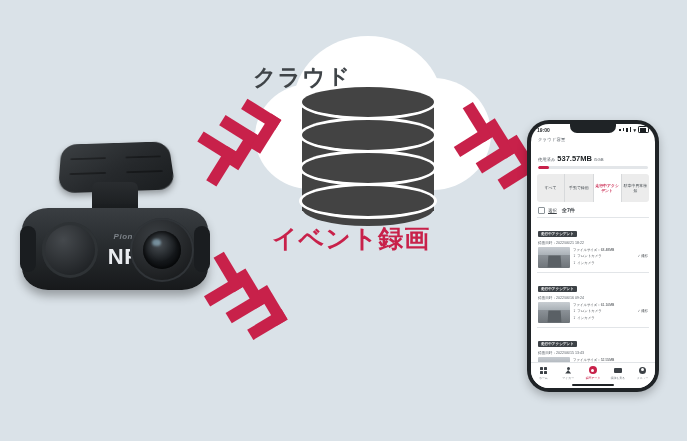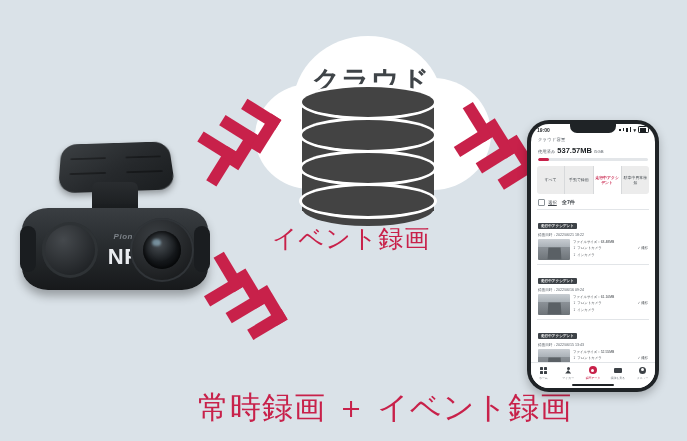--- a/index.html
+++ b/index.html
@@ -24,22 +24,21 @@
   
   #cloud-group { position: absolute; left: 253px; top: 22px; width: 236px; height: 200px; }
   .cloud-shape { position: absolute; background: #ffffff; border-radius: 50%; }
   #cloud-b1 { left: 40px;  top: 14px;  width: 150px; height: 140px; }
   #cloud-b2 { left: 2px;   top: 62px;  width: 110px; height: 105px; }
   #cloud-b3 { left: 122px; top: 56px;  width: 116px; height: 112px; }
   #cloud-b4 { left: 52px;  top: 86px;  width: 140px; height: 90px;  border-radius: 46px; }
   #cloud-label {
     position: absolute;
     left: 0; top: 40px; width: 236px;
-    text-align: center;
-    font-size: 28px;
+    font-size: 23px;
     font-weight: 700;
     color: #3f4448;
     letter-spacing: 1px;
     z-index: 6;
   }
 
   
   #db-group { position: absolute; left: 302px; top: 87px; width: 132px; height: 128px; z-index: 8; }
   .db-disc {
     position: absolute;
@@ -70,21 +69,21 @@
     width: 132px; height: 30px;
     background: #434343;
     border-radius: 0 0 66px 66px / 0 0 18px 18px;
     z-index: 0;
   }
 
   
   .caption {
     position: absolute;
     color: #c8214a;
-    font-weight: 400;
+    font-weight: 700;
     white-space: nowrap;
   }
   #caption-event { left: 272px; top: 222px; font-size: 25px; letter-spacing: 1px; }
   #caption-bottom { left: 198px; top: 387px; font-size: 31px; letter-spacing: 1px; }
 
   
   .chev-group { position: absolute; }
   .chev {
     position: absolute;
     width: 44px;
@@ -294,21 +293,21 @@
   .batt::after {
     content: "";
     position: absolute;
     left: .5px; top: .5px; bottom: .5px; right: 2px;
     background: #1b1f22;
   }
 
   
   #capacity-block { padding: 2px 7px 4px; }
   #capacity-title { font-size: 4.3px; color: #5a6168; letter-spacing: .2px; }
-  #capacity-row { display: flex; align-items: baseline; gap: 2px; margin-top: 4px; }
+  #capacity-row { display: flex; align-items: baseline; gap: 2px; margin-top: 12px; }
   #capacity-used-label { font-size: 4.3px; color: #5a6168; }
   #capacity-value { font-size: 7.5px; font-weight: 700; color: #1b1f22; }
   #capacity-total { font-size: 4.3px; color: #5a6168; }
   #capacity-bar {
     margin-top: 2.5px;
     height: 3px;
     background: #e3e6e9;
     border-radius: 2px;
     overflow: hidden;
   }
@@ -501,21 +500,20 @@
     <div class="chev c2"></div>
     <div class="chev c3"></div>
   </div>
   <div class="chev-group" id="arrows-sd">
     <div class="chev c1"></div>
     <div class="chev c2"></div>
     <div class="chev c3"></div>
   </div>
 
   <div class="caption" id="caption-event">イベント録画</div>
-  <div class="caption" id="caption-bottom">常時録画 ＋ イベント録画</div>
 
   <div id="dashcam">
     <div id="cam-bracket">
       <div class="bracket-line" id="bl1"></div>
       <div class="bracket-line" id="bl2"></div>
       <div class="bracket-line" id="bl3"></div>
       <div class="bracket-line" id="bl4"></div>
     </div>
     <div id="cam-neck"></div>
     <div id="cam-body">

